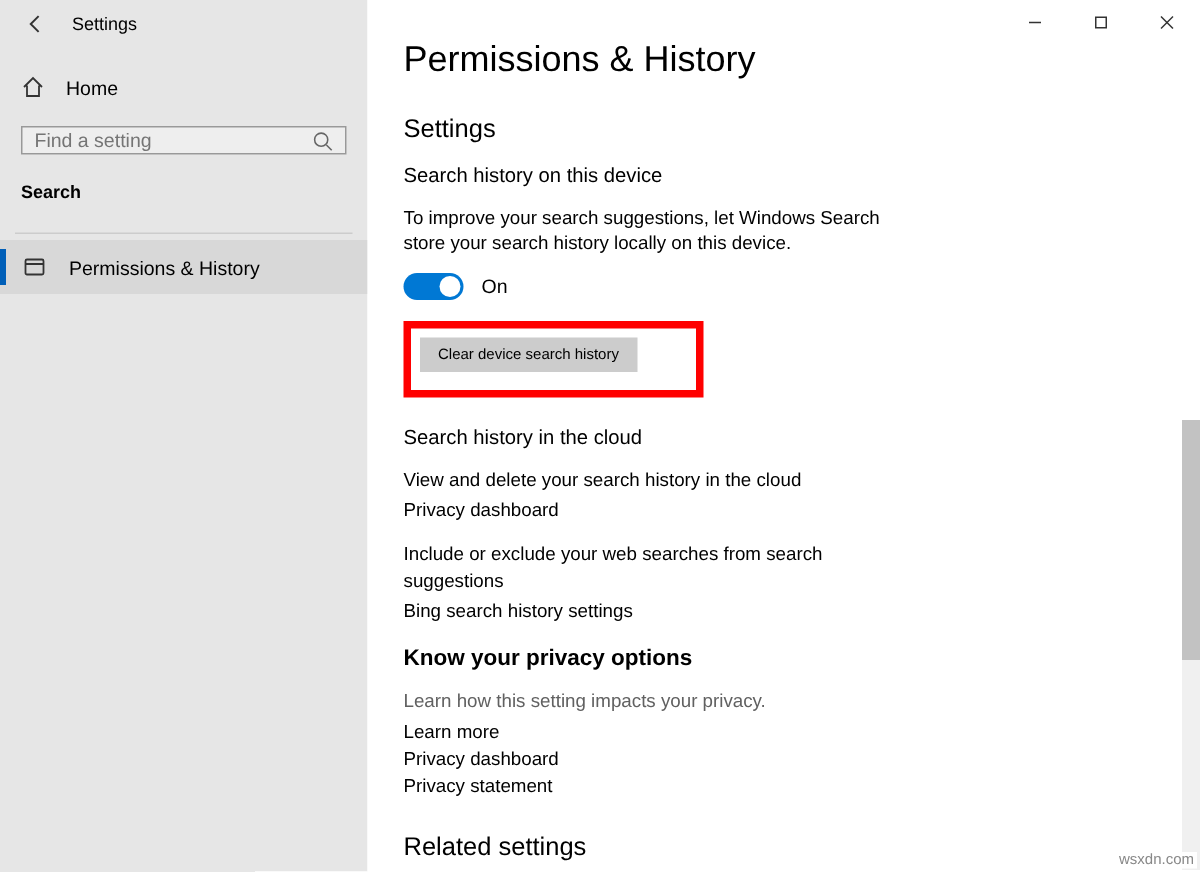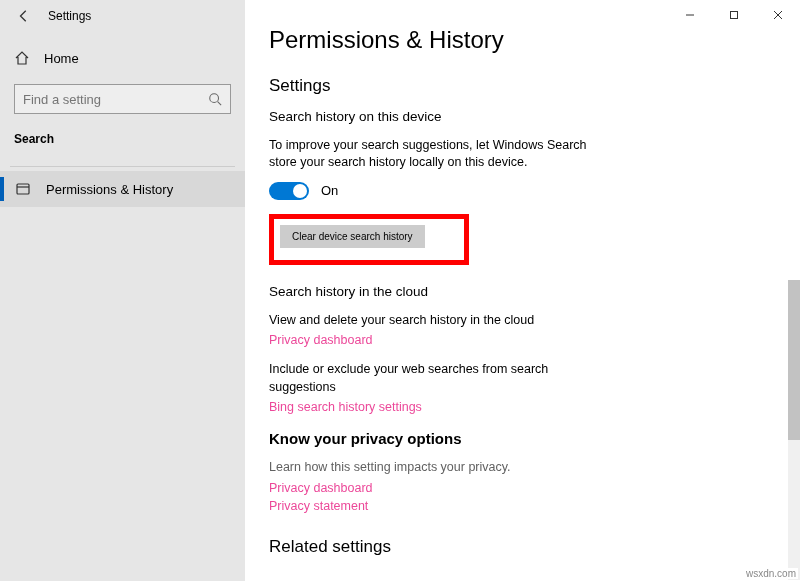--- a/index.html
+++ b/index.html
@@ -33,21 +33,21 @@
   .titlebar-text { font-size: 12px; text-align: center; }
   .home-row {
     display: flex; align-items: center;
     padding: 10px 14px;
     margin-top: 8px;
     cursor: pointer;
   }
   .home-row .icon { margin-right: 14px; }
   .search-box {
     margin: 8px 14px 12px 14px;
-    height: 30px;
+    height: 19px;
     border: 1px solid #999;
     background: #eee;
     display: flex; align-items: center;
     padding: 0 8px;
   }
   .search-box input {
     flex: 1; border: none; background: transparent;
     font-size: 13px; outline: none;
   }
   .section-header {
@@ -103,21 +103,21 @@
     border: 5px solid #ff0000;
     padding: 6px 10px 12px 6px;
     width: 200px;
     margin-bottom: 18px;
   }
   .btn {
     background: #ccc; border: none;
     padding: 6px 12px; font-size: 10px;
     cursor: pointer;
   }
-  .link { color: #ec4899; font-size: 12.5px; cursor: pointer; display: block; margin: 4px 0; }
+  .link { color: #000000; font-size: 12.5px; cursor: pointer; display: block; margin: 4px 0; }
   .spacer-sm { height: 10px; }
   .scrollbar-track {
     position: absolute; right: 0; top: 280px; width: 12px; height: 300px;
     background: #f0f0f0;
   }
   .scrollbar-thumb {
     position: absolute; left: 0; top: 0; width: 12px; height: 160px;
     background: #c2c2c2;
   }
   .watermark {
@@ -216,20 +216,21 @@
       <div class="body-text" style="font-size:13.5px;">Search history in the cloud</div>
       <div class="spacer-sm"></div>
       <div class="body-text">View and delete your search history in the cloud</div>
       <span class="link">Privacy dashboard</span>
       <div class="spacer-sm"></div>
       <div class="body-text">Include or exclude your web searches from search suggestions</div>
       <span class="link">Bing search history settings</span>
 
       <h2 class="section bold" style="margin-top:16px;">Know your privacy options</h2>
       <div class="desc-text">Learn how this setting impacts your privacy.</div>
+      <span class="link">Learn more</span>
       <span class="link">Privacy dashboard</span>
       <span class="link">Privacy statement</span>
 
       <h2 class="section" style="margin-top:24px;">Related settings</h2>
 
     </div>
 
     <div class="scrollbar-track">
       <div class="scrollbar-thumb"></div>
     </div>

